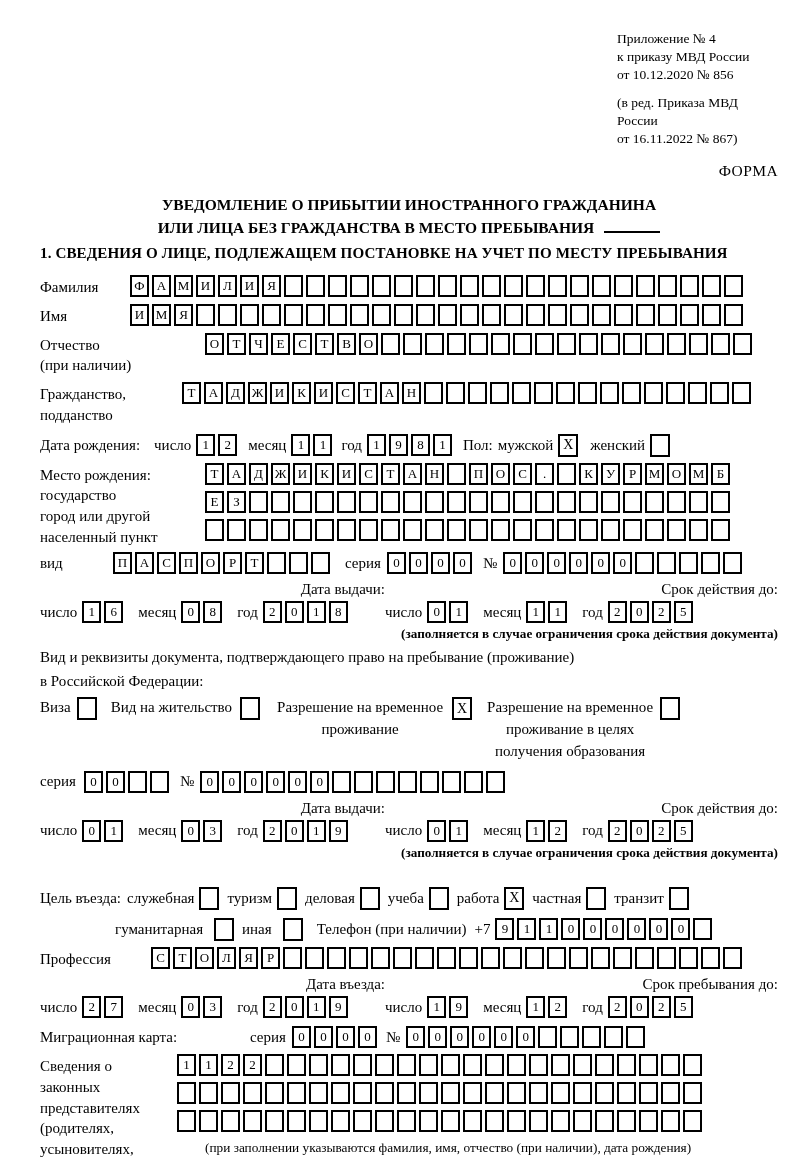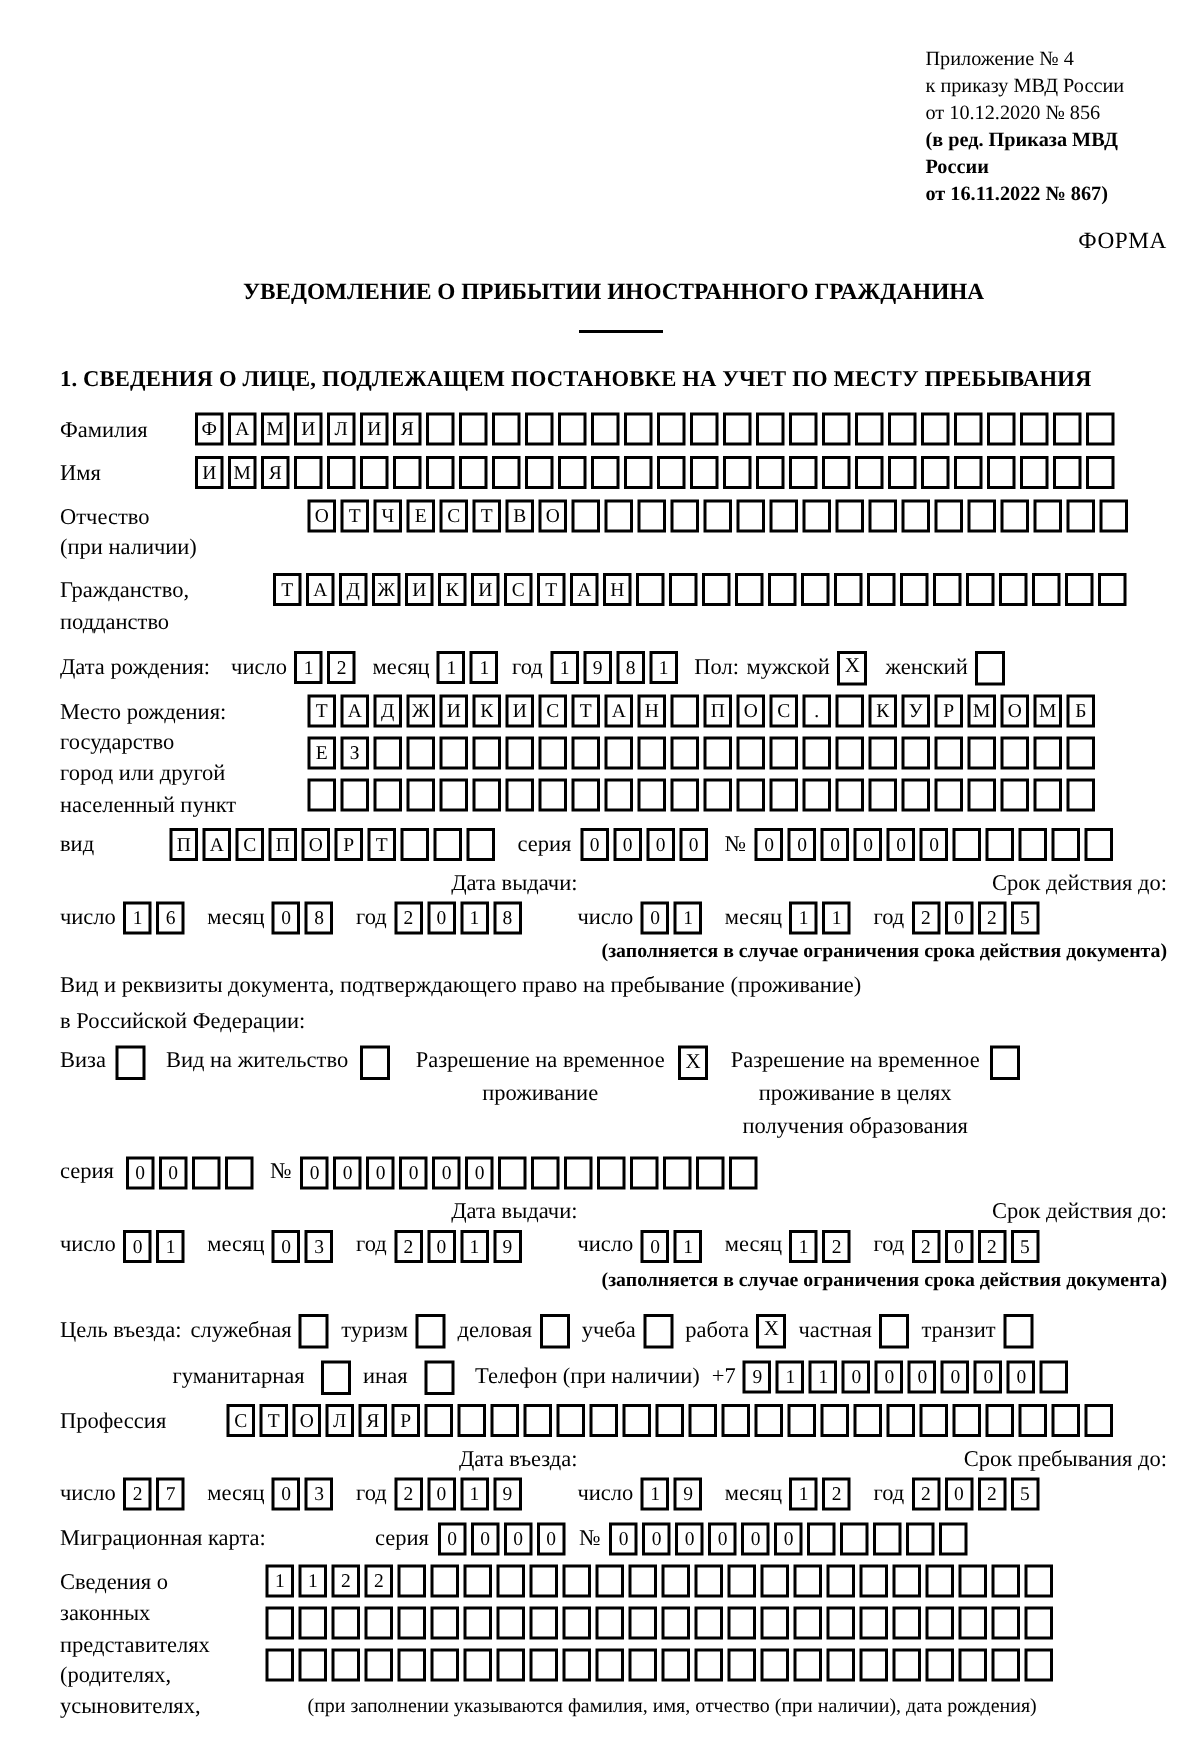--- a/index.html
+++ b/index.html
@@ -1,24 +1,24 @@
 <!DOCTYPE html>
 <html><head>
 <meta charset="utf-8">
 <style>
   * { margin:0; padding:0; box-sizing:border-box; }
   html,body { background:#fff; }
   body { width:800px; height:1163px; font-family:"Liberation Serif","DejaVu Serif",serif; color:#000; overflow:hidden; }
   .page { padding:30px 22px 0 40px; }
   .law { margin-left:577px; font-size:13.5px; line-height:1.32; }
-  .law .amend { margin-top:1px;font-weight:bold; }
+  .law .amend { margin-top:11px; }
   .forma { text-align:right; font-weight:normal; font-size:15.5px; margin-top:14px; letter-spacing:.4px; }
   .title { text-align:center; font-weight:bold; font-size:15.5px; line-height:1.5; margin-top:13px; }
   .blank-ul { display:inline-block; width:56px; border-bottom:2px solid #000; height:13px; margin-left:10px; }
-  .sec-head { font-weight:bold; font-size:15.1px; margin-top:16px; letter-spacing:.1px; }
+  .sec-head { font-weight:bold; font-size:15.1px; margin-top:6px; letter-spacing:.1px; }
   .frow { display:flex; align-items:flex-start; margin-top:6px; }
   .lbl { font-size:15px; line-height:1.38; padding-top:2px; flex:0 0 auto; }
   .cells { display:flex; flex:0 0 auto; }
   .cell { width:19px; height:22px; border:2px solid #000; margin-right:3px; display:inline-flex;
           align-items:center; justify-content:center; font-size:13px; flex:0 0 auto; background:#fff; }
   .cbx { width:20px; height:23px; border:2px solid #000; display:inline-flex; align-items:center;
          justify-content:center; font-size:14px; flex:0 0 auto; background:#fff; }
   .w68{width:68px}.w90{width:90px}.w111{width:111px}.w137{width:137px}.w142{width:142px}.w165{width:165px}
   .stackrows > .cells { margin-bottom:6px; }
   .dochead { text-align:center; font-weight:bold; font-size:15px; margin-top:9px; }
@@ -50,21 +50,21 @@
       <div>(в ред. Приказа МВД России</div>
       <div>от 16.11.2022 № 867)</div>
     </div>
   </div>
 
   <div class="forma">ФОРМА</div>
 
   <div class="title">
     <div>УВЕДОМЛЕНИЕ О ПРИБЫТИИ ИНОСТРАННОГО ГРАЖДАНИНА</div>
     <div>
-      <span class="blank-ul"></span>
+      <span>ИЛИ ЛИЦА БЕЗ ГРАЖДАНСТВА В МЕСТО ПРЕБЫВАНИЯ</span><span class="blank-ul"></span>
     </div>
   </div>
 
   <div class="sec-head">1. СВЕДЕНИЯ О ЛИЦЕ, ПОДЛЕЖАЩЕМ ПОСТАНОВКЕ НА УЧЕТ ПО МЕСТУ ПРЕБЫВАНИЯ</div>
 
   <div class="frow" style="margin-top:13px">
     <span class="lbl w90">Фамилия</span>
     <span class="cells">
         <span class="cell">Ф</span>
         <span class="cell">А</span>
@@ -483,21 +483,21 @@
             <span class="cell">2</span>
             <span class="cell">0</span>
             <span class="cell">2</span>
             <span class="cell">5</span>
           </span>
       </div>
     </div>
   </div>
   <div class="note">(заполняется в случае ограничения срока действия документа)</div>
 
-  <div class="frow inl" style="margin-top:15px">
+  <div class="frow inl" style="margin-top:26px">
     <span class="wrd mr6">Цель въезда:</span>
     <span class="wrd">служебная</span>
     <span class="cbx mr8"></span>
     <span class="wrd">туризм</span>
     <span class="cbx mr8"></span>
     <span class="wrd">деловая</span>
     <span class="cbx mr8"></span>
     <span class="wrd">учеба</span>
     <span class="cbx mr8"></span>
     <span class="wrd">работа</span>

